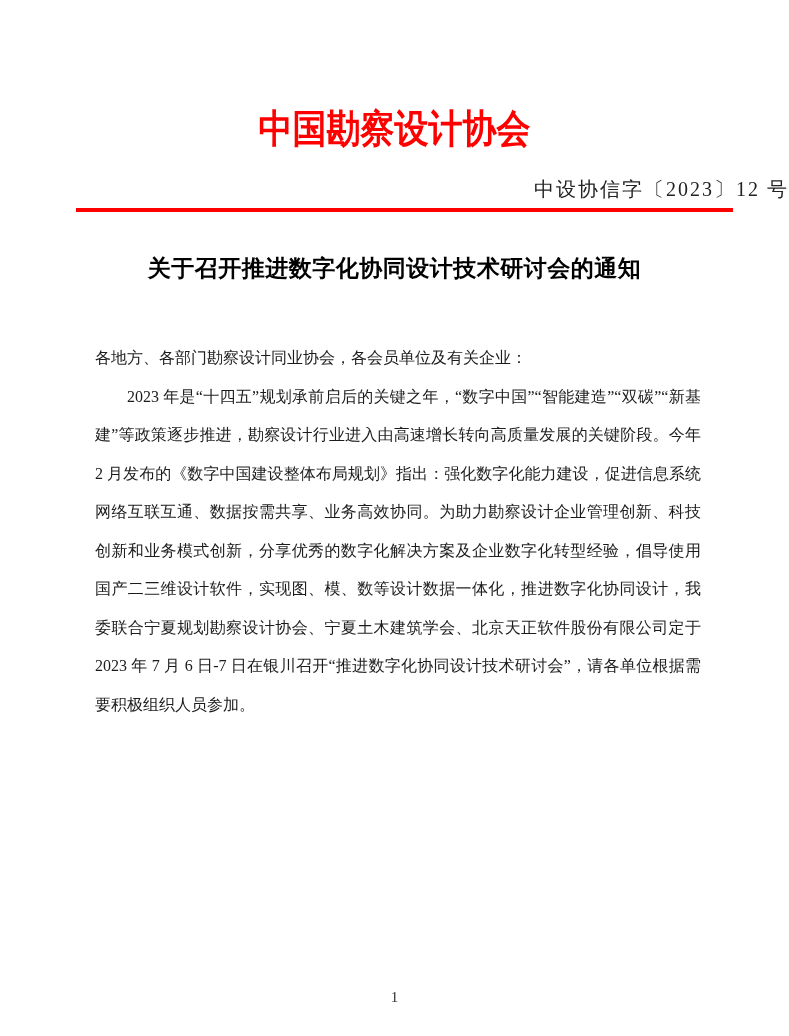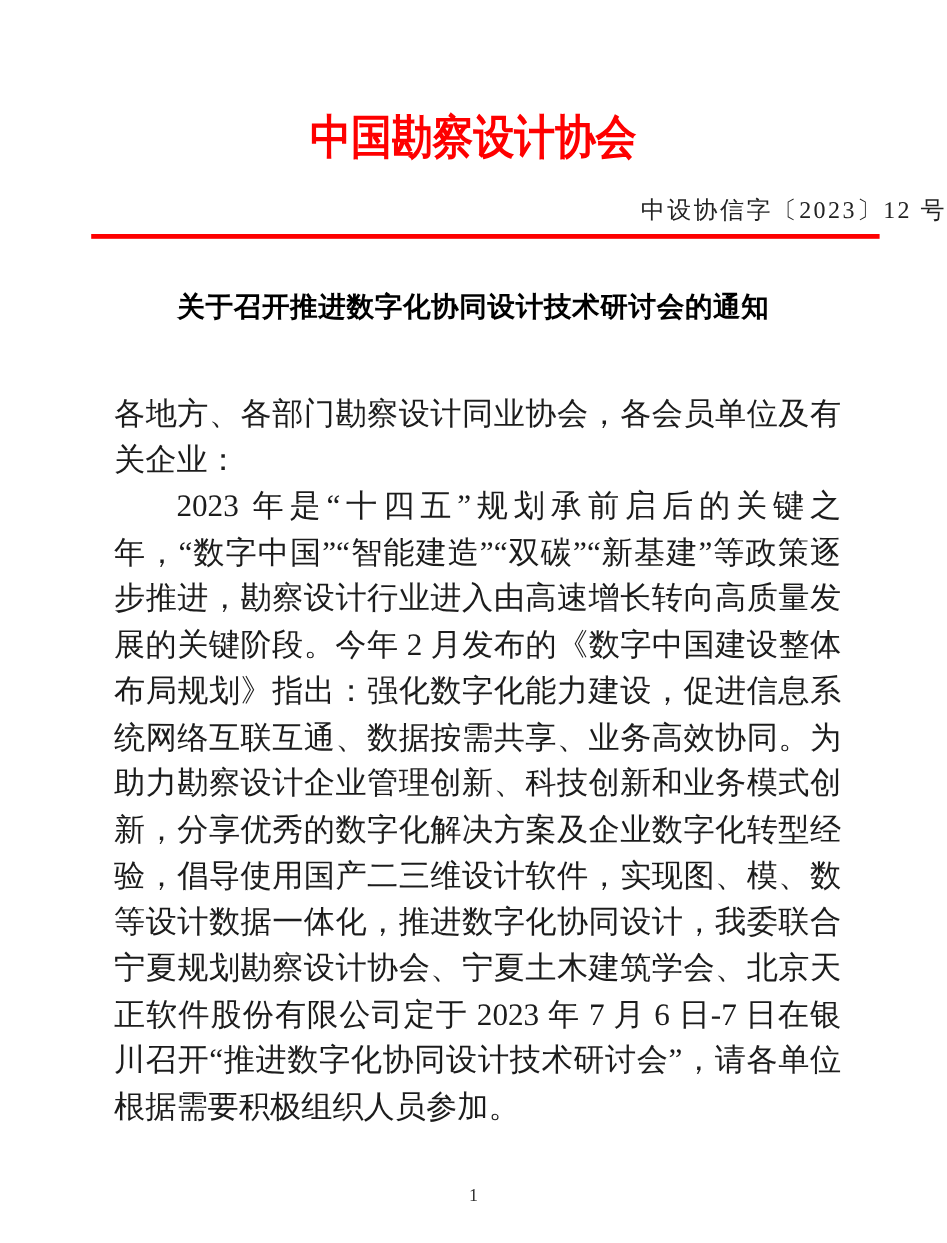--- a/index.html
+++ b/index.html
@@ -16,20 +16,21 @@
     background: #ffffff;
     overflow: hidden;
     font-family: "Liberation Serif", "DejaVu Serif", serif;
     color: #1a1a1a;
   }
 
   
   .letterhead {
     padding-top: 84px;
     text-align: center;
+    margin-top: 13px;
   }
 
   .org-line {
     height: 64px;
     line-height: 64px;
     text-align: center;
   }
 
   .org-line .stretch {
     display: inline-block;
@@ -67,21 +68,21 @@
     font-weight: 900;
     color: #000000;
     letter-spacing: 0.5px;
     line-height: 32px;
   }
 
   
   .doc-body {
     margin: 54px 0 0 95px;
     width: 606px;
-    font-size: 26px;
+    font-size: 16px;
     line-height: 38.5px;
     text-align: justify;
     text-justify: inter-ideograph;
     color: #1c1c1c;
   }
 
   .doc-body p {
     margin: 0;
   }
 

